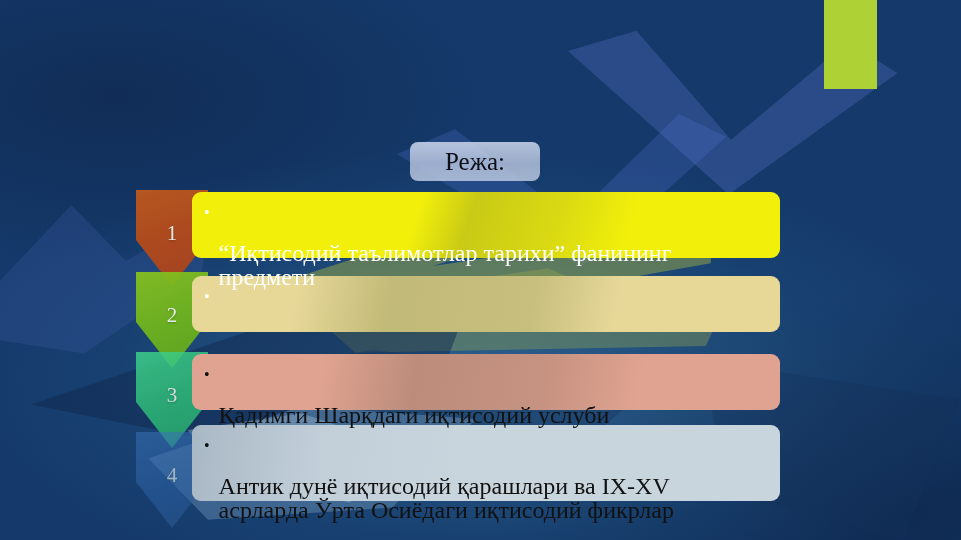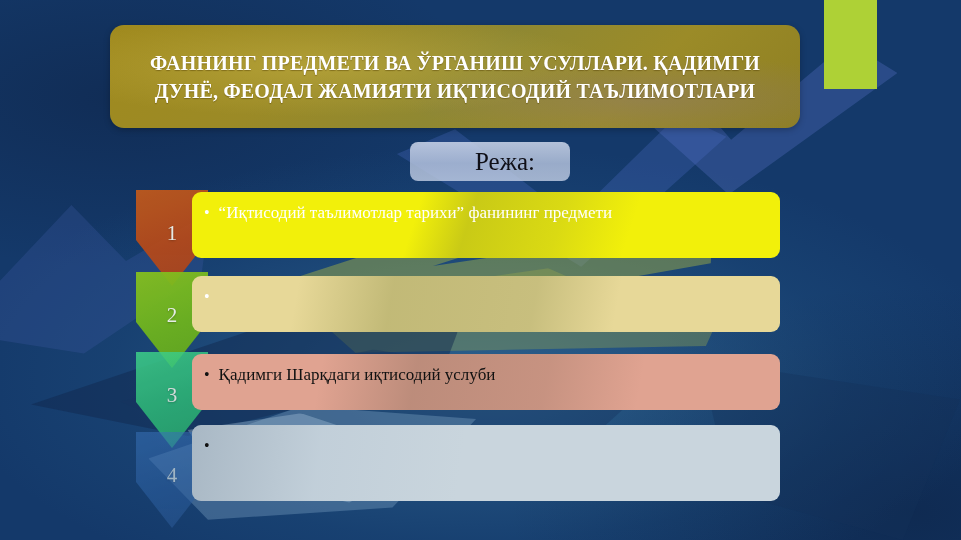--- a/index.html
+++ b/index.html
@@ -137,21 +137,20 @@
   
   .reja-box {
     position: absolute;
     left: 410px; top: 142px;
     width: 130px; height: 39px;
     border-radius: 8px;
     background: linear-gradient(180deg, rgba(205,215,235,0.86) 0%, rgba(182,196,222,0.82) 55%, rgba(196,208,230,0.8) 100%);
     display: flex;
     align-items: center;
     justify-content: center;
-    padding-left: 30px;
   }
   .reja-text {
     color: #0f0f17;
     font-size: 25px;
     line-height: 27px;
   }
   
   .chev {
     position: absolute;
     left: 136px;
@@ -185,22 +184,23 @@
     display: flex;
     align-items: flex-start;
     gap: 9px;
   }
   .row .bullet {
     font-size: 16px;
     line-height: 24px;
     flex: 0 0 auto;
   }
   .row .row-text {
-    font-size: 17px;
+    font-size: 24px;
     line-height: 24px;
+    margin-top: 40px;
   }
   .row1 {
     top: 192px; height: 66px;
     background: #f2f00a;
   }
   .row1 .bullet, .row1 .row-text { color: #ffffff; }
   .row2 {
     top: 276px; height: 56px;
     background: #e7d898;
   }
@@ -250,23 +250,20 @@
   <div class="wm wm-y1"></div>
   <div class="wm wm-y2"></div>
   <div class="wm wm-dark1"></div>
   <div class="wm wm-dark2"></div>
   <div class="wm wm-lite"></div>
   <div class="wm wm-lite2"></div>
   <div class="wm wm-tri-right"></div>
 
   <div class="green-rect"></div>
 
-  <div class="title-plate">
-    <div class="title-text">ФАННИНГ ПРЕДМЕТИ ВА ЎРГАНИШ УСУЛЛАРИ. ҚАДИМГИ ДУНЁ, ФЕОДАЛ ЖАМИЯТИ ИҚТИСОДИЙ ТАЪЛИМОТЛАРИ</div>
-  </div>
 
   <div class="reja-box">
     <span class="reja-text">Режа:</span>
   </div>
 
   <div class="chev chev1">
     <span class="chev-num">1</span>
   </div>
   <div class="chev chev2">
     <span class="chev-num">2</span>
@@ -287,15 +284,16 @@
     <span class="bullet">•</span>
   </div>
 
   <div class="row row3">
     <span class="bullet">•</span>
     <span class="row-text">Қадимги Шарқдаги иқтисодий услуби</span>
   </div>
 
   <div class="row row4">
     <span class="bullet">•</span>
+    <span class="row-text">Антик дунё иқтисодий қарашлари ва IX-XV асрларда Ўрта Осиёдаги иқтисодий фикрлар</span>
   </div>
 
 </div>
 
 </body></html>

